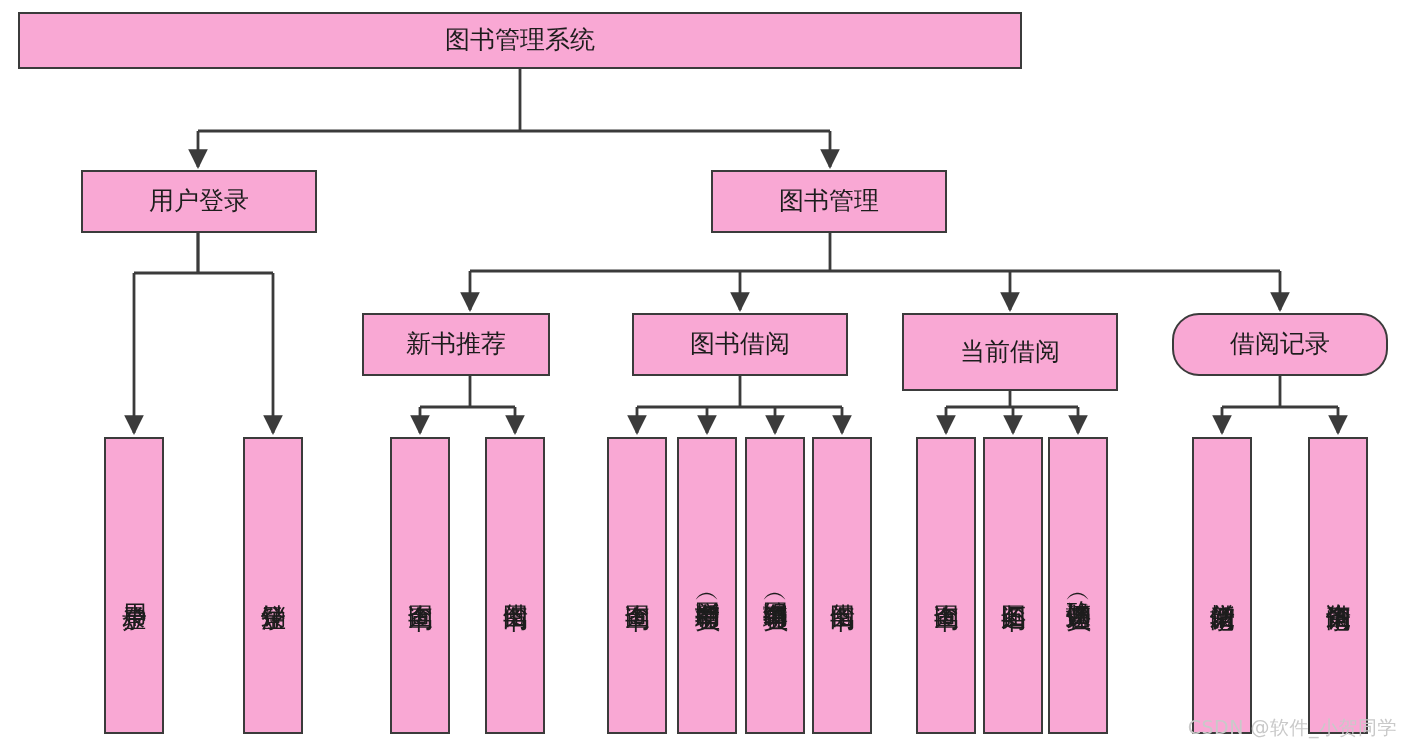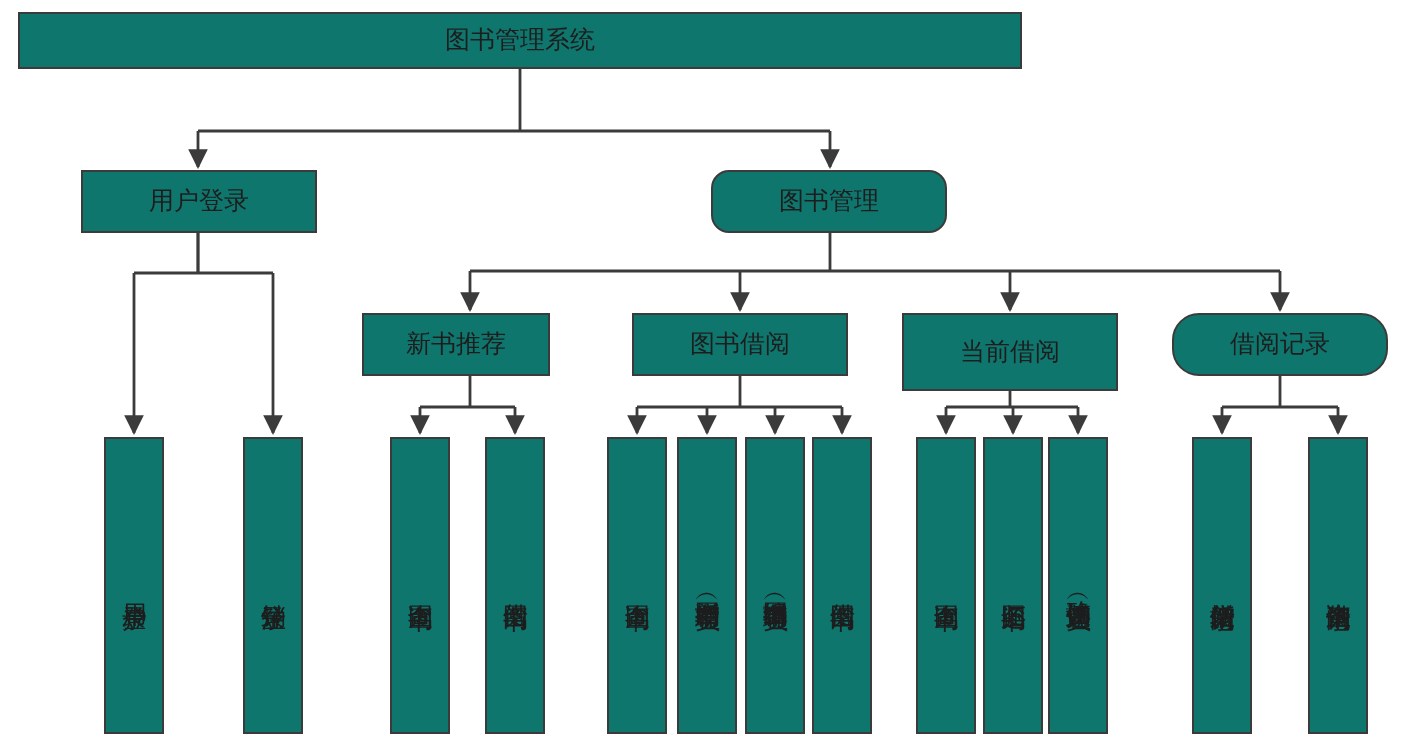--- a/index.html
+++ b/index.html
@@ -23,21 +23,21 @@
     left: 0;
     top: 0;
     width: 1405px;
     height: 747px;
     pointer-events: none;
   }
   .node {
     position: absolute;
     box-sizing: border-box;
     border: 2.5px solid #3b3b3b;
-    background: #0f766e;
+    background: #f9a8d4;
     display: flex;
     align-items: center;
     justify-content: center;
     color: #1d1d1d;
   }
   .node-label {
     display: block;
     text-align: center;
     line-height: 1.22;
     white-space: nowrap;
@@ -133,21 +133,21 @@
   </svg>
 
   <div class="node h root" style="left:18px; top:12px; width:1004px; height:57px;">
     <span class="node-label">图书管理系统</span>
   </div>
 
   <div class="node h" style="left:81px; top:170px; width:236px; height:63px;">
     <span class="node-label">用户登录</span>
   </div>
 
-  <div class="node h" style="left:711px; top:170px; width:236px; height:63px;border-radius:18px;">
+  <div class="node h" style="left:711px; top:170px; width:236px; height:63px;">
     <span class="node-label">图书管理</span>
   </div>
 
   <div class="node h" style="left:362px; top:313px; width:188px; height:63px;align-items:center;">
     <span class="node-label">新书推荐</span>
   </div>
 
   <div class="node h" style="left:632px; top:313px; width:216px; height:63px;">
     <span class="node-label">图书借阅</span>
   </div>
@@ -205,14 +205,15 @@
   </div>
 
   <div class="node v" style="left:1192px; top:437px; width:60px; height:297px;">
     <span class="node-label">新增借阅记录</span>
   </div>
 
   <div class="node v" style="left:1308px; top:437px; width:60px; height:297px;">
     <span class="node-label">查询借阅记录</span>
   </div>
 
+  <div id="watermark">CSDN @软件_小贺同学</div>
 
 </div>
 
 </body></html>

